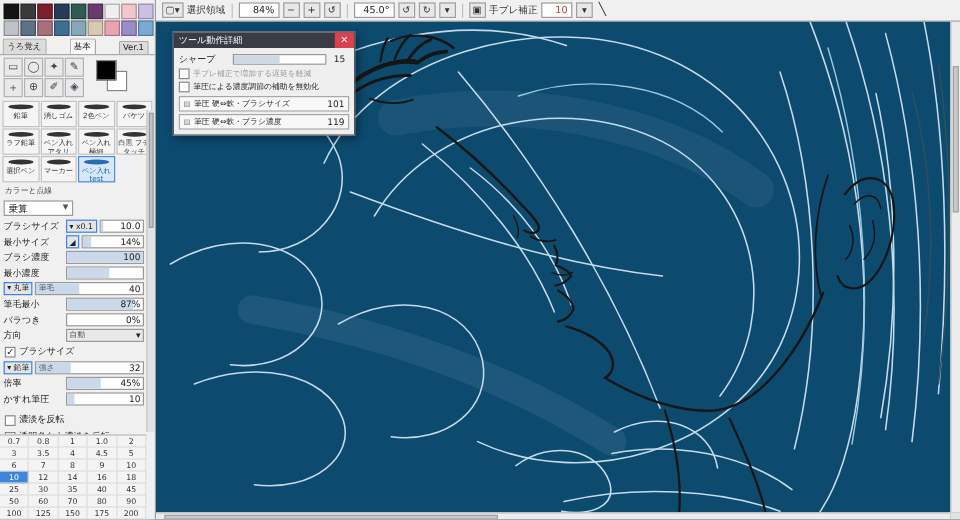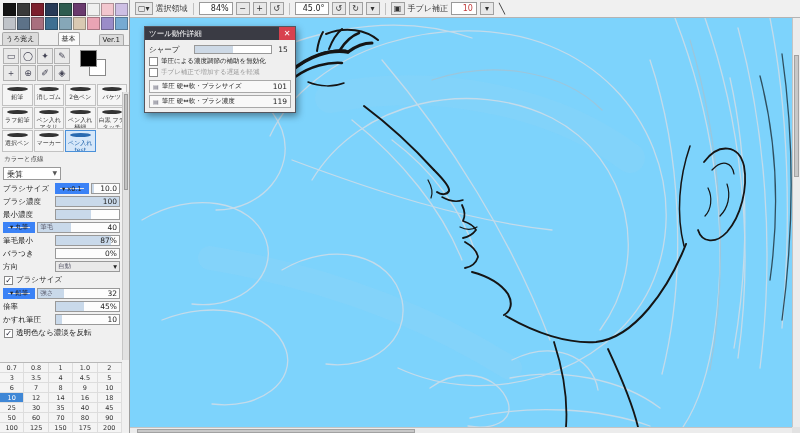--- a/index.html
+++ b/index.html
@@ -25,21 +25,21 @@
   .btile{height:22px;border:1px solid #c2c2c2;background:#f5f5f5;font-size:6px;line-height:7px;padding:1px;overflow:hidden;text-align:center;color:#333}
   .btile .bstroke{height:4px;margin:1px 3px 2px;background:#333;border-radius:50%}
   .btile.sel{border-color:#4a90d9;background:#d6e7f9;color:#1a5fa8}
   .btile.sel .bstroke{background:#2a6ab0}
   .extra-label{font-size:6.5px;padding:1px 4px 2px;color:#444}
   .blendrow{padding:1px 3px 2px}
   .blend{width:58px;border:1px solid #999;background:#fff;font-size:8px;padding:1px 3px;display:flex;align-items:flex-start;height:13px}
   .blend .arrow{margin-left:auto;font-size:6px;color:#555}
   .prow{display:flex;align-items:center;height:13px;padding:0 9px 0 3px;gap:2px}
   .plabel{width:50px;font-size:7.5px;white-space:nowrap;overflow:hidden}
-  .pbtn{border:5px solid #3b82f6;background:#e4e4e4;font-size:6.5px;padding:0 2px;height:11px;display:flex;align-items:center;white-space:nowrap}
+  .pbtn{border:1px solid #3b82f6;background:#e4e4e4;font-size:6.5px;padding:0 2px;height:11px;display:flex;align-items:center;white-space:nowrap}
   .pslider{flex:1;position:relative;height:11px;border:1px solid #999;background:#fdfdfd;overflow:hidden;min-width:10px}
   .pfill{position:absolute;left:0;top:0;bottom:0;background:#c9d9ea}
   .pval{position:absolute;right:2px;top:0;bottom:0;display:flex;align-items:center;font-size:7.5px;color:#222}
   .slabel{position:absolute;left:2px;top:0;bottom:0;display:flex;align-items:center;font-size:6.5px;color:#556}
   .crow{display:flex;align-items:center;gap:3px;padding:2px 4px;font-size:7.5px}
   .cbox{width:9px;height:9px;border:1px solid #888;background:#fff;font-size:8px;line-height:8px;text-align:center;color:#223;flex:0 0 9px}
   .size-grid{position:absolute;left:0;right:7px;bottom:0;display:grid;grid-template-columns:repeat(5,1fr);grid-auto-rows:10px;border-top:1px solid #b8b8b8;background:#f4f4f4}
   .scell{border-right:1px solid #ddd;border-bottom:1px solid #ddd;font-size:6.5px;display:flex;align-items:center;justify-content:center;color:#333}
   .scell.sel{background:#3f87d6;color:#fff}
   .pscroll{position:absolute;right:0;top:92px;width:7px;height:268px;background:#e2e2e2;border-left:1px solid #c6c6c6}
@@ -49,21 +49,21 @@
   .right{flex:1;display:flex;flex-direction:column;min-width:0}
   .topbar{height:18px;flex:0 0 18px;background:#f0f0f0;border-bottom:1px solid #b4b4b4;display:flex;align-items:center;gap:3px;padding:0 5px}
   .tbtn{min-width:14px;height:13px;border:1px solid #a0a0a0;background:#e8e8e8;display:flex;align-items:center;justify-content:center;font-size:8px;color:#333;padding:0 2px}
   .tval{height:13px;border:1px solid #9a9a9a;background:#fff;display:flex;align-items:center;justify-content:flex-end;font-size:8px;padding:0 3px;min-width:34px}
   .tval.red{color:#c23a3a;min-width:26px}
   .tlabel{font-size:8px;color:#333;white-space:nowrap}
   .tsep{width:1px;height:12px;background:#c0c0c0;margin:0 2px}
   .strokeicon{font-size:10px;color:#333;margin-left:2px}
 
   .canvas-wrap{position:relative;flex:1;background:#8a8a8a;overflow:hidden}
-  .canvas{position:absolute;left:0;top:0;right:8px;bottom:6px;background:#7dd3fc;overflow:hidden}
+  .canvas{position:absolute;left:0;top:0;right:8px;bottom:6px;background:#0c4a6e;overflow:hidden}
   .canvas svg{position:absolute;left:0;top:0}
   .vscroll{position:absolute;right:0;top:0;bottom:6px;width:8px;background:#ececec;border-left:1px solid #c4c4c4}
   .vthumb{position:absolute;left:1px;right:1px;top:9%;height:30%;background:#c8c8c8;border:1px solid #a2a2a2}
   .hscroll{position:absolute;left:0;bottom:0;right:8px;height:6px;background:#ececec;border-top:1px solid #c4c4c4}
   .hthumb{position:absolute;top:1px;bottom:0;left:1%;width:42%;background:#c8c8c8;border:1px solid #a2a2a2}
   .scorner{position:absolute;right:0;bottom:0;width:8px;height:6px;background:#e2e2e2}
 
   
   .dialog{position:absolute;left:14px;top:8px;width:152px;background:#efefef;border:1px solid #55565e;box-shadow:2px 3px 7px rgba(0,0,0,.4);z-index:6}
   .dlg-title{height:13px;background:#3a3b44;color:#fff;font-size:7.5px;display:flex;align-items:center;padding-left:4px}
@@ -194,20 +194,28 @@
 
     <div class="prow">
       <span class="plabel">ブラシサイズ</span>
       <span class="pbtn">▾ x0.1</span>
       <span class="pslider">
         <span class="pfill" style="width: 8%;"></span>
         <span class="pval">10.0</span>
       </span>
     </div>
 
+    <div class="prow">
+      <span class="plabel">最小サイズ</span>
+      <span class="pbtn">◢</span>
+      <span class="pslider">
+        <span class="pfill" style="width: 14%;"></span>
+        <span class="pval">14%</span>
+      </span>
+    </div>
 
     <div class="prow">
       <span class="plabel">ブラシ濃度</span>
       <span class="pslider">
         <span class="pfill" style="width: 100%;"></span>
         <span class="pval">100</span>
       </span>
     </div>
 
     <div class="prow">
@@ -274,20 +282,24 @@
     </div>
 
     <div class="prow">
       <span class="plabel">かすれ筆圧</span>
       <span class="pslider">
         <span class="pfill" style="width: 10%;"></span>
         <span class="pval">10</span>
       </span>
     </div>
 
+    <div class="crow" style="margin-top:4px">
+      <span class="cbox"></span>
+      <span>濃淡を反転</span>
+    </div>
     <div class="crow">
       <span class="cbox">✓</span>
       <span>透明色なら濃淡を反転</span>
     </div>
 
     <div class="size-grid" id="sizegrid">
         <div class="scell">0.7</div>
         <div class="scell">0.8</div>
         <div class="scell">1</div>
         <div class="scell">1.0</div>
@@ -428,27 +440,27 @@
             <span class="dlg-close">✕</span>
           </div>
           <div class="dlg-body">
             <div class="drow">
               <span class="dlabel">シャープ</span>
               <span class="dslider">
                   <span class="pfill" style="width: 50%;"></span>
                 </span>
               <span class="dval">15</span>
             </div>
+            <div class="dcheck dis">
+              <span class="cbox"></span>
+              <span>手ブレ補正で増加する遅延を軽減</span>
+            </div>
             <div class="dcheck">
               <span class="cbox"></span>
               <span>筆圧による濃度調節の補助を無効化</span>
-            </div>
-            <div class="dcheck dis">
-              <span class="cbox"></span>
-              <span>手ブレ補正で増加する遅延を軽減</span>
             </div>
             <div class="dlist">
               <span class="licon">▤</span>
               <span>筆圧 硬⇔軟・ブラシサイズ</span>
               <span class="lval">101</span>
             </div>
             <div class="dlist">
               <span class="licon">▤</span>
               <span>筆圧 硬⇔軟・ブラシ濃度</span>
               <span class="lval">119</span>

